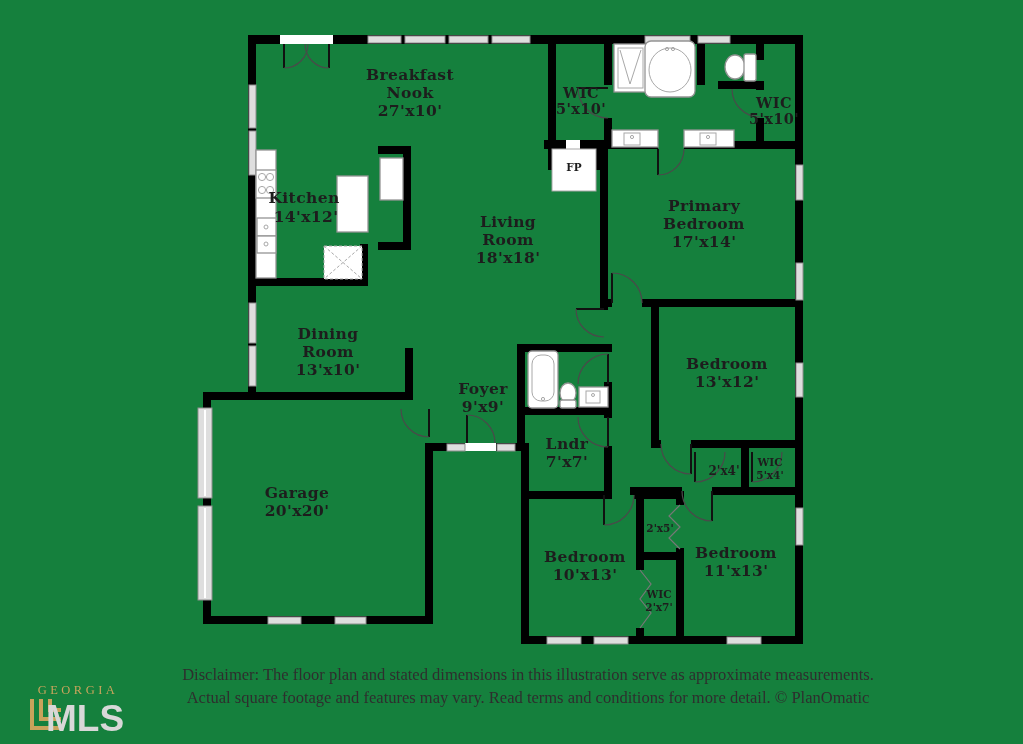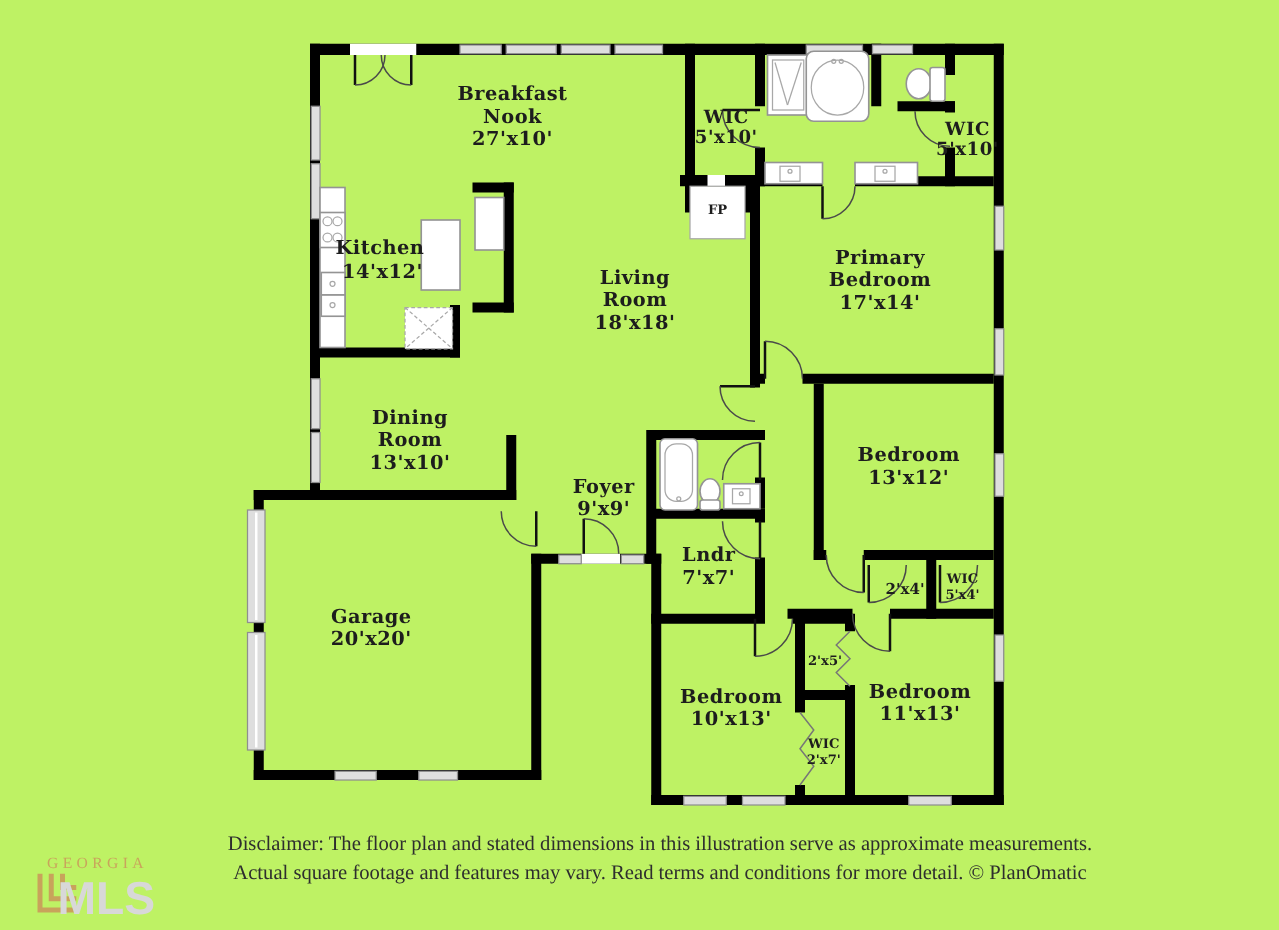--- a/index.html
+++ b/index.html
@@ -1,16 +1,16 @@
 <!DOCTYPE html>
 <html><head>
 <meta charset="utf-8">
 <style>
   html,body{margin:0;padding:0;background:#ffffff;}
-  .stage{position:relative;width:1023px;height:744px;background:#bef264;overflow:hidden;}
+  .stage{position:relative;width:1023px;height:744px;background:#15803d;overflow:hidden;}
   svg{display:block;}
   .wall{fill:#000000;}
   .erase{fill:#ffffff;}
   .win{fill:#dedede;stroke:#8f8f8f;stroke-width:1;}
   .winline{stroke:#ffffff;stroke-width:2;}
   .fix{fill:#ffffff;stroke:#949494;stroke-width:1.3;}
   .fixthin{fill:none;stroke:#a8a8a8;stroke-width:1;}
   .fixdash{fill:#ffffff;stroke:#a8a8a8;stroke-width:1;}
   .door{fill:none;stroke:#4a4a4a;stroke-width:1.2;}
   .leaf{stroke:#111111;stroke-width:2;}

